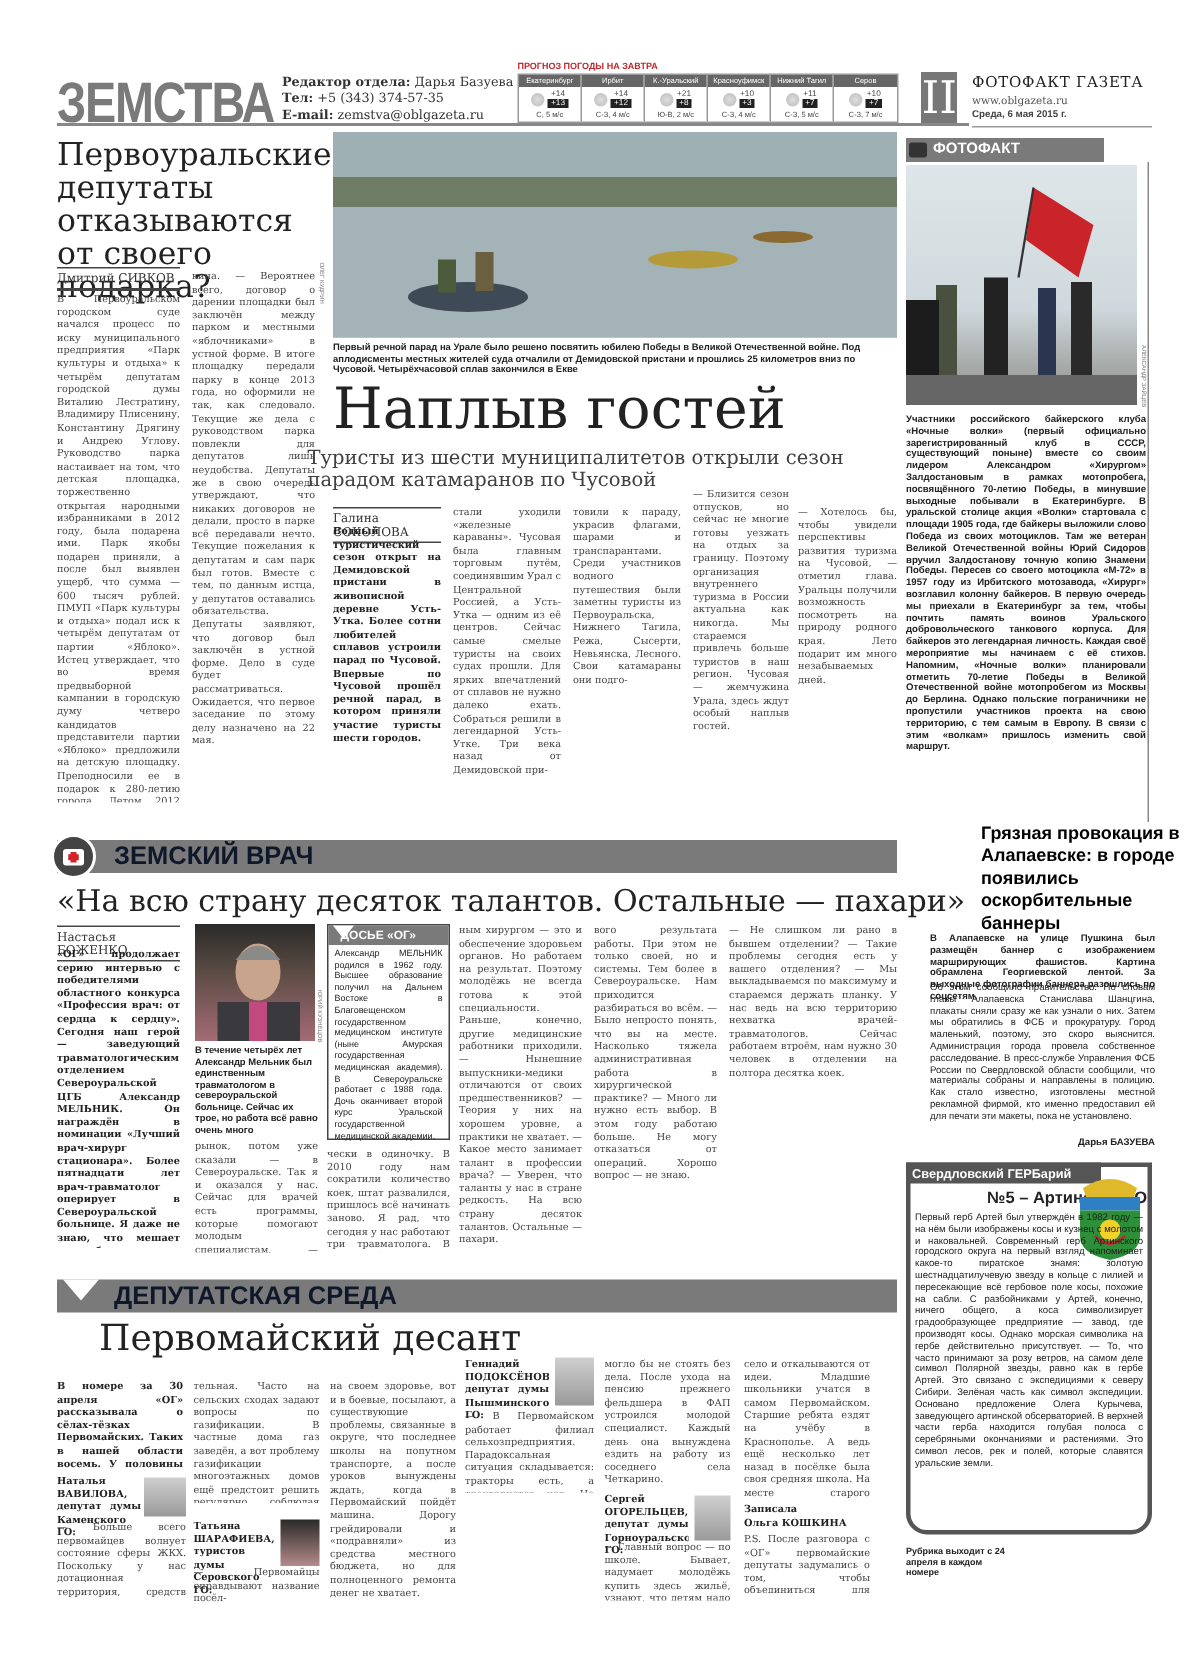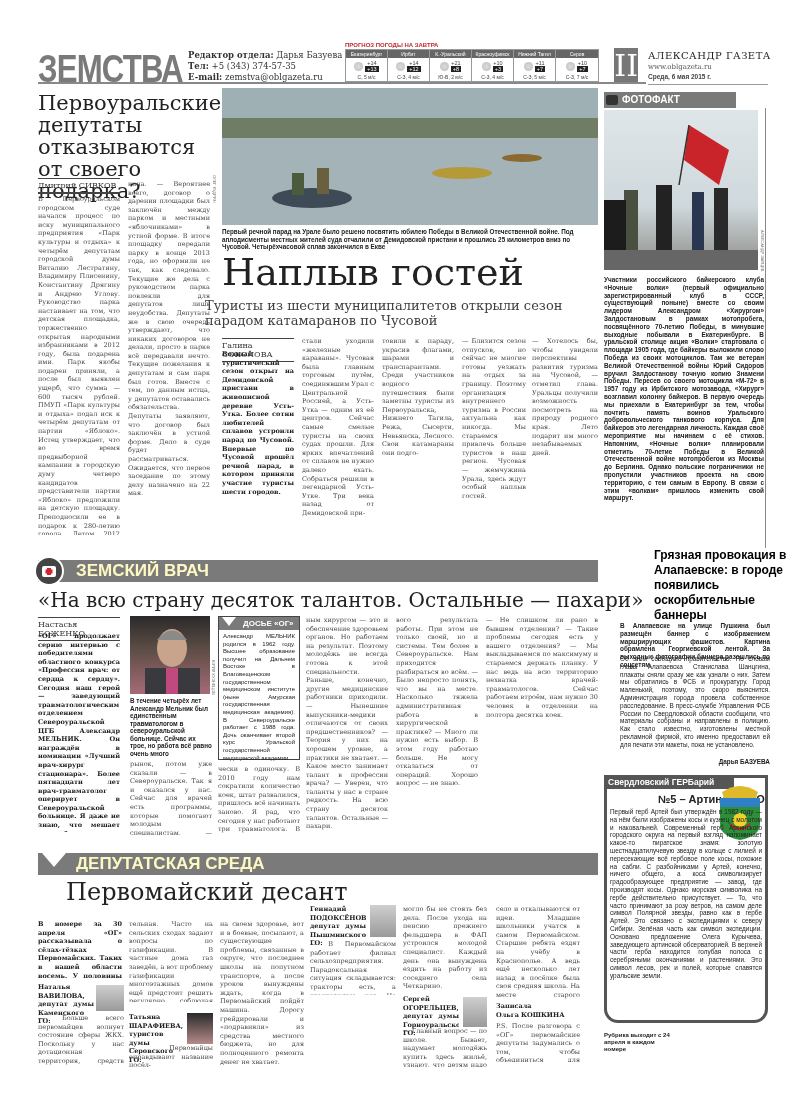--- a/index.html
+++ b/index.html
@@ -23,21 +23,21 @@
 .paper-name{left:648px;top:50px;font-size:10px;letter-spacing:0.5px}
 .paper-url{left:648px;top:63px;font-size:7px;color:#555}
 .paper-date{left:648px;top:73px;font-size:6.5px;font-family:"Liberation Sans",sans-serif;font-weight:bold;color:#444}
 .hr-right{left:648px;top:84px;width:120px;height:1px;background:#999}
 .h1{font-family:"DejaVu Serif",serif;color:#222;line-height:1.05}
 .byline{font-size:8px;border-top:1px solid #444;border-bottom:2px solid #444;padding:2px 0;color:#333}
 .col{font-size:6.5px;line-height:8.6px;color:#444;text-align:justify;overflow:hidden}
 .lead{font-weight:bold;color:#222}
 .photo{background:linear-gradient(180deg,#a9b6bf 0%,#8a9aa3 40%,#6b7b70 60%,#8a9090 100%)}
 .caption{font-family:"Liberation Sans",sans-serif;font-weight:bold;font-size:6.3px;line-height:7.5px;color:#222}
-.section-bar{background:#7a7a7a;color:#fef9c3;font-family:"Liberation Sans",sans-serif;font-weight:bold;font-size:17px;height:22px;line-height:22px;padding-left:38px}
+.section-bar{background:#7a7a7a;color:#0f172a;font-family:"Liberation Sans",sans-serif;font-weight:bold;font-size:17px;height:22px;line-height:22px;padding-left:38px}
 .sec-icon{width:30px;height:30px;border-radius:50%;background:#444;border:2px solid #fff}
 .rtext{font-family:"Liberation Sans",sans-serif;font-size:6.4px;line-height:7.8px;color:#222;text-align:justify}
 .tri{width:0;height:0;border-left:10px solid transparent;border-right:10px solid transparent;border-top:12px solid #fff}
 .portrait{background:linear-gradient(180deg,#cfcfcf,#9a9a9a)}
 .vline{width:1px;background:#bbb}
 </style>
 </head>
 <body>
 
 <div class="abs masthead-title">ЗЕМСТВА</div>
@@ -109,21 +109,21 @@
         <span class="sun"></span>
         <span class="wtemp">
           <div>+10</div>
           <div class="wnight">+7</div>
         </span>
       </div>
       <div class="wwind">С-З, 7 м/с</div>
     </div>
   </div>
 <div class="abs page-num">II</div>
-<div class="abs paper-name">АЛЕКСАНДР ГАЗЕТА</div>
+<div class="abs paper-name">ФОТОФАКТ ГАЗЕТА</div>
 <div class="abs paper-url">www.oblgazeta.ru</div>
 <div class="abs paper-date">Среда, 6 мая 2015 г.</div>
 <div class="abs hr-top"></div>
 <div class="abs hr-right"></div>
 
 <div class="abs h1" style="left:38px;top:92px;width:180px;font-size:21px;">Первоуральские депутаты отказываются от своего подарка?</div>
 <div class="abs byline" style="left:38px;top:178px;width:82px;">Дмитрий СИВКОВ</div>
 <div class="abs col" style="left:38px;top:195px;width:82px;height:340px;">В Первоуральском городском суде начался процесс по иску муниципального предприятия «Парк культуры и отдыха» к четырём депутатам городской думы Виталию Лестратину, Владимиру Плисенину, Константину Дрягину и Андрею Углову. Руководство парка настаивает на том, что детская площадка, торжественно открытая народными избранниками в 2012 году, была подарена ими. Парк якобы подарен приняли, а после был выявлен ущерб, что сумма — 600 тысяч рублей. ПМУП «Парк культуры и отдыха» подал иск к четырём депутатам от партии «Яблоко». Истец утверждает, что во время предвыборной кампании в городскую думу четверо кандидатов представители партии «Яблоко» предложили на детскую площадку. Преподносили ее в подарок к 280-летию города. Летом 2012 года площадку открыли в торжественной обстановке в присутствии местных СМИ. Никакого ущерба не было, заявил один из депутатов.</div>
 <div class="abs col" style="left:128px;top:180px;width:82px;height:355px;">кина. — Вероятнее всего, договор о дарении площадки был заключён между парком и местными «яблочниками» в устной форме. В итоге площадку передали парку в конце 2013 года, но оформили не так, как следовало. Текущие же дела с руководством парка повлекли для депутатов лишь неудобства. Депутаты же в свою очередь утверждают, что никаких договоров не делали, просто в парке всё передавали нечто. Текущие пожелания к депутатам и сам парк был готов. Вместе с тем, по данным истца, у депутатов оставались обязательства. Депутаты заявляют, что договор был заключён в устной форме. Дело в суде будет рассматриваться. Ожидается, что первое заседание по этому делу назначено на 22 мая.</div>
 
@@ -141,21 +141,21 @@
 </div>
 <div class="abs" style="left:212px;top:175px;font-size:4px;writing-mode:vertical-rl;color:#777;font-family:'Liberation Sans',sans-serif;">ОЛЕГ КУДРИН</div>
 <div class="abs caption" style="left:222px;top:228px;width:376px;">Первый речной парад на Урале было решено посвятить юбилею Победы в Великой Отечественной войне. Под аплодисменты местных жителей суда отчалили от Демидовской пристани и прошлись 25 километров вниз по Чусовой. Четырёхчасовой сплав закончился в Екве</div>
 
 <div class="abs h1" style="left:222px;top:253px;font-size:38px;text-align:center;">Наплыв гостей</div>
 <div class="abs" style="left:205px;top:298px;width:376px;font-size:13px;line-height:15px;color:#404040;">Туристы из шести муниципалитетов открыли сезон парадом катамаранов по Чусовой</div>
 <div class="abs byline" style="left:222px;top:338px;width:72px;border-bottom-width:1px;">Галина СОКОЛОВА</div>
 <div class="abs col lead" style="left:222px;top:350px;width:72px;height:185px;">Водный туристический сезон открыт на Демидовской пристани в живописной деревне Усть-Утка. Более сотни любителей сплавов устроили парад по Чусовой. Впервые по Чусовой прошёл речной парад, в котором приняли участие туристы шести городов.</div>
 <div class="abs col" style="left:302px;top:337px;width:72px;height:198px;">стали уходили «железные караваны». Чусовая была главным торговым путём, соединявшим Урал с Центральной Россией, а Усть-Утка — одним из её центров. Сейчас самые смелые туристы на своих судах прошли. Для ярких впечатлений от сплавов не нужно далеко ехать. Собраться решили в легендарной Усть-Утке. Три века назад от Демидовской при-</div>
 <div class="abs col" style="left:382px;top:337px;width:72px;height:198px;">товили к параду, украсив флагами, шарами и транспарантами. Среди участников водного путешествия были заметны туристы из Первоуральска, Нижнего Тагила, Режа, Сысерти, Невьянска, Лесного. Свои катамараны они подго-</div>
-<div class="abs col" style="left:462px;top:337px;width:64px;height:198px;">— Близится сезон отпусков, но сейчас не многие готовы уезжать на отдых за границу. Поэтому организация внутреннего туризма в России актуальна как никогда. Мы стараемся привлечь больше туристов в наш регион. Чусовая — жемчужина Урала, здесь ждут особый наплыв гостей.</div>
+<div class="abs col" style="left:462px;top:325px;width:64px;height:198px;">— Близится сезон отпусков, но сейчас не многие готовы уезжать на отдых за границу. Поэтому организация внутреннего туризма в России актуальна как никогда. Мы стараемся привлечь больше туристов в наш регион. Чусовая — жемчужина Урала, здесь ждут особый наплыв гостей.</div>
 <div class="abs col" style="left:532px;top:337px;width:66px;height:190px;">— Хотелось бы, чтобы увидели перспективы развития туризма на Чусовой, — отметил глава. Уральцы получили возможность посмотреть на природу родного края. Лето подарит им много незабываемых дней.</div>
 
 <div class="abs" style="left:604px;top:92px;width:132px;height:16px;background:#7a7a7a;color:#fff;font-family:'Liberation Sans',sans-serif;font-weight:bold;font-size:10px;line-height:16px;padding-left:18px;">
   <span class="abs" style="left:2px;top:3px;width:12px;height:10px;background:#333;border-radius:2px;"></span>
   <span>ФОТОФАКТ</span>
 </div>
 <div class="abs" style="left:604px;top:110px;width:154px;height:160px;background:linear-gradient(180deg,#dfe6ea 0%,#cfd8dc 60%,#8b8b85 100%);">
   <svg width="154" height="160">
     <polygon points="85,15 125,40 115,75 80,50" fill="#c8242a"></polygon>
     <line x1="85" y1="15" x2="75" y2="75" stroke="#333" stroke-width="1.5"></line>
@@ -188,21 +188,21 @@
   <svg width="80" height="78">
       <ellipse cx="42" cy="32" rx="15" ry="19" fill="#c9a48c"></ellipse>
       <path d="M27 24 Q42 5 57 24" fill="#8a8a88"></path>
       <rect x="15" y="52" width="55" height="26" fill="#3a3a3e"></rect>
       <rect x="36" y="52" width="12" height="26" fill="#c04a7e"></rect>
     </svg>
 </div>
 <div class="abs" style="left:211px;top:660px;font-size:4px;writing-mode:vertical-rl;color:#777;font-family:'Liberation Sans',sans-serif;">ЮРИЙ КУЗНЕЦОВ</div>
 <div class="abs caption" style="left:130px;top:697px;width:82px;">В течение четырёх лет Александр Мельник был единственным травматологом в североуральской больнице. Сейчас их трое, но работа всё равно очень много</div>
 <div class="abs" style="left:218px;top:616px;width:82px;height:144px;border:1px solid #444;">
-  <div style="background:#7a7a7a;color:#fff;font-family:'Liberation Sans',sans-serif;font-weight:bold;font-size:8px;height:13px;line-height:13px;padding-left:24px;position:relative">
+  <div style="background:#7a7a7a;color:#fff;font-family:'Liberation Sans',sans-serif;font-weight:bold;font-size:8px;height:13px;line-height:13px;padding-left:8px;position:relative">
     <span class="tri abs" style="left:3px;top:0;border-left-width:7px;border-right-width:7px;border-top-width:9px;"></span>
     <span>ДОСЬЕ «ОГ»</span>
   </div>
   <div class="rtext" style="padding:3px 4px;font-size:6px;line-height:7.6px;">Александр МЕЛЬНИК родился в 1962 году. Высшее образование получил на Дальнем Востоке в Благовещенском государственном медицинском институте (ныне Амурская государственная медицинская академия). В Североуральске работает с 1988 года. Дочь оканчивает второй курс Уральской государственной медицинской академии.</div>
 </div>
 <div class="abs col" style="left:130px;top:760px;width:82px;height:75px;">рынок, потом уже сказали — в Североуральске. Так я и оказался у нас. Сейчас для врачей есть программы, которые помогают молодым специалистам. — Насколько я понимаю, опыт у Североуральске вы получили обширнейший? — Конечно. Я всё время работаю, у нас ни одной операции и дня не бывает без травмы.</div>
 <div class="abs col" style="left:218px;top:765px;width:82px;height:70px;">чески в одиночку. В 2010 году нам сократили количество коек, штат развалился, пришлось всё начинать заново. Я рад, что сегодня у нас работают три травматолога. В Екатеринбурге и других городах ситуация лучше, но и у нас не так уж плохо, врачи приходят.</div>
 <div class="abs col" style="left:306px;top:616px;width:82px;height:219px;">ным хирургом — это и обеспечение здоровьем органов. Но работаем на результат. Поэтому молодёжь не всегда готова к этой специальности. Раньше, конечно, другие медицинские работники приходили. — Нынешние выпускники-медики отличаются от своих предшественников? — Теория у них на хорошем уровне, а практики не хватает. — Какое место занимает талант в профессии врача? — Уверен, что таланты у нас в стране редкость. На всю страну десяток талантов. Остальные — пахари.</div>
 <div class="abs col" style="left:396px;top:616px;width:82px;height:219px;">вого результата работы. При этом не только своей, но и системы. Тем более в Североуральске. Нам приходится разбираться во всём. — Было непросто понять, что вы на месте. Насколько тяжела административная работа в хирургической практике? — Много ли нужно есть выбор. В этом году работаю больше. Не могу отказаться от операций. Хорошо вопрос — не знаю.</div>
 <div class="abs col" style="left:486px;top:616px;width:112px;height:219px;">— Не слишком ли рано в бывшем отделении? — Такие проблемы сегодня есть у вашего отделения? — Мы выкладываемся по максимуму и стараемся держать планку. У нас ведь на всю территорию нехватка врачей-травматологов. Сейчас работаем втроём, нам нужно 30 человек в отделении на полтора десятка коек.</div>

